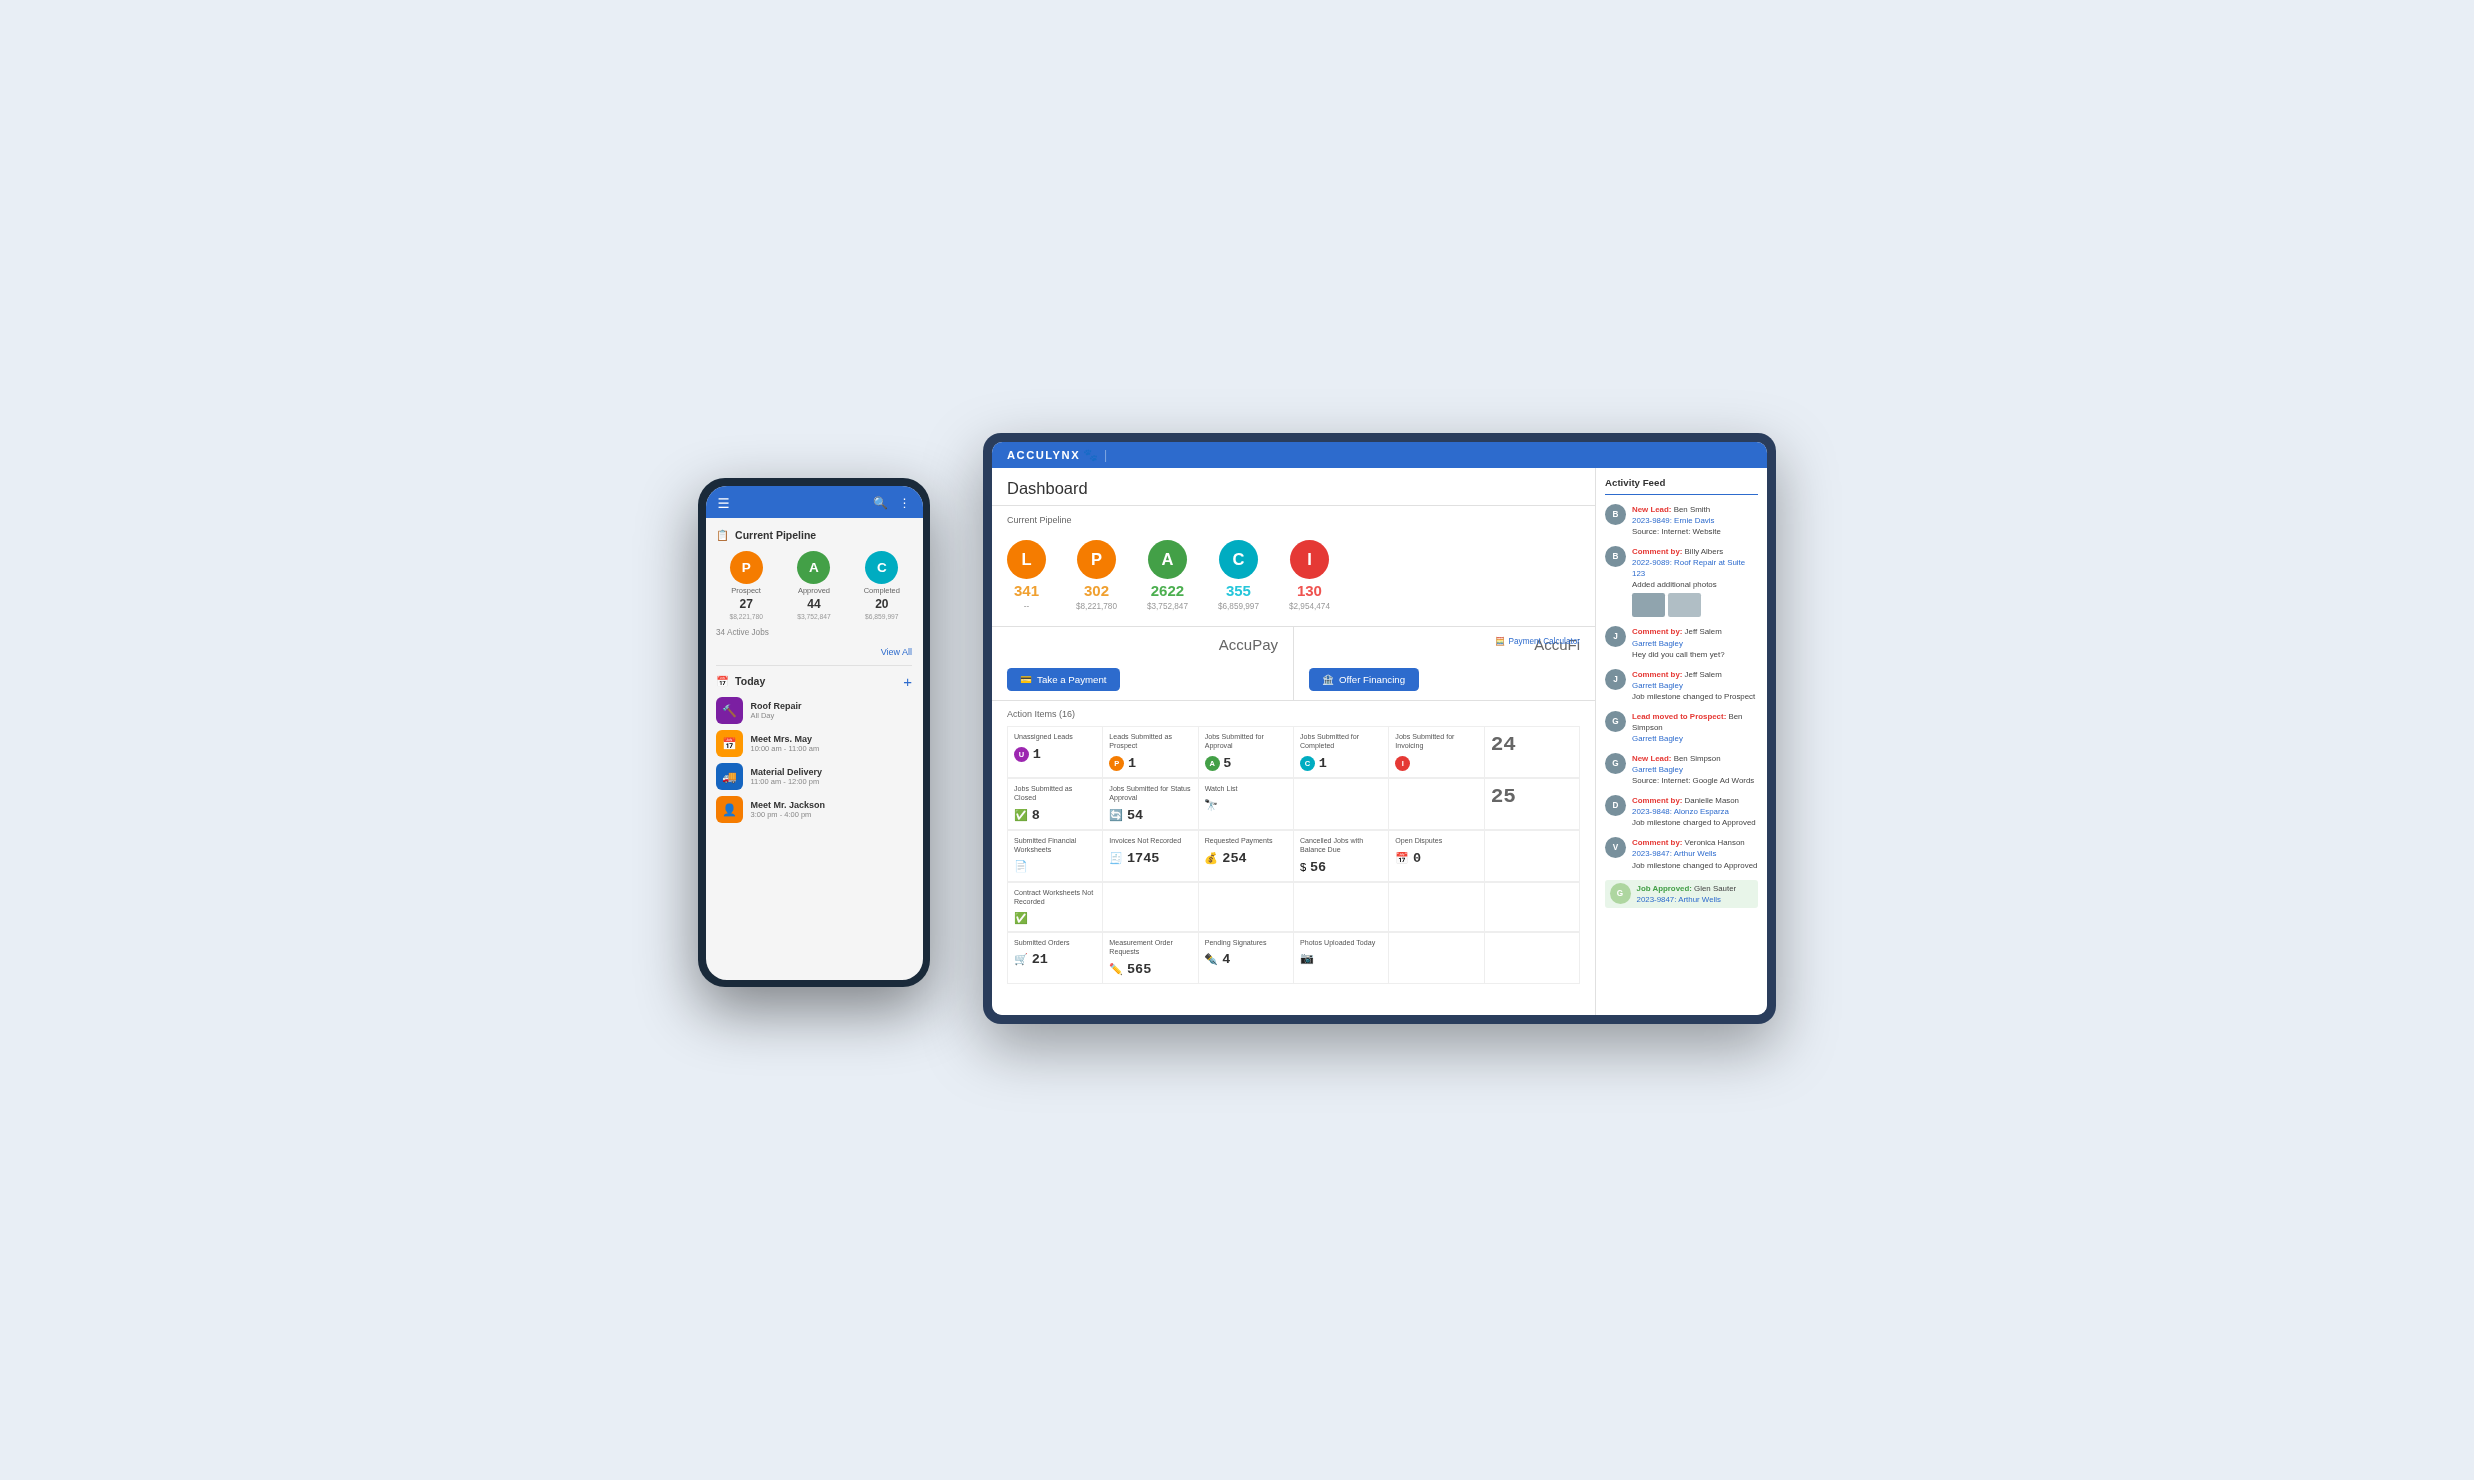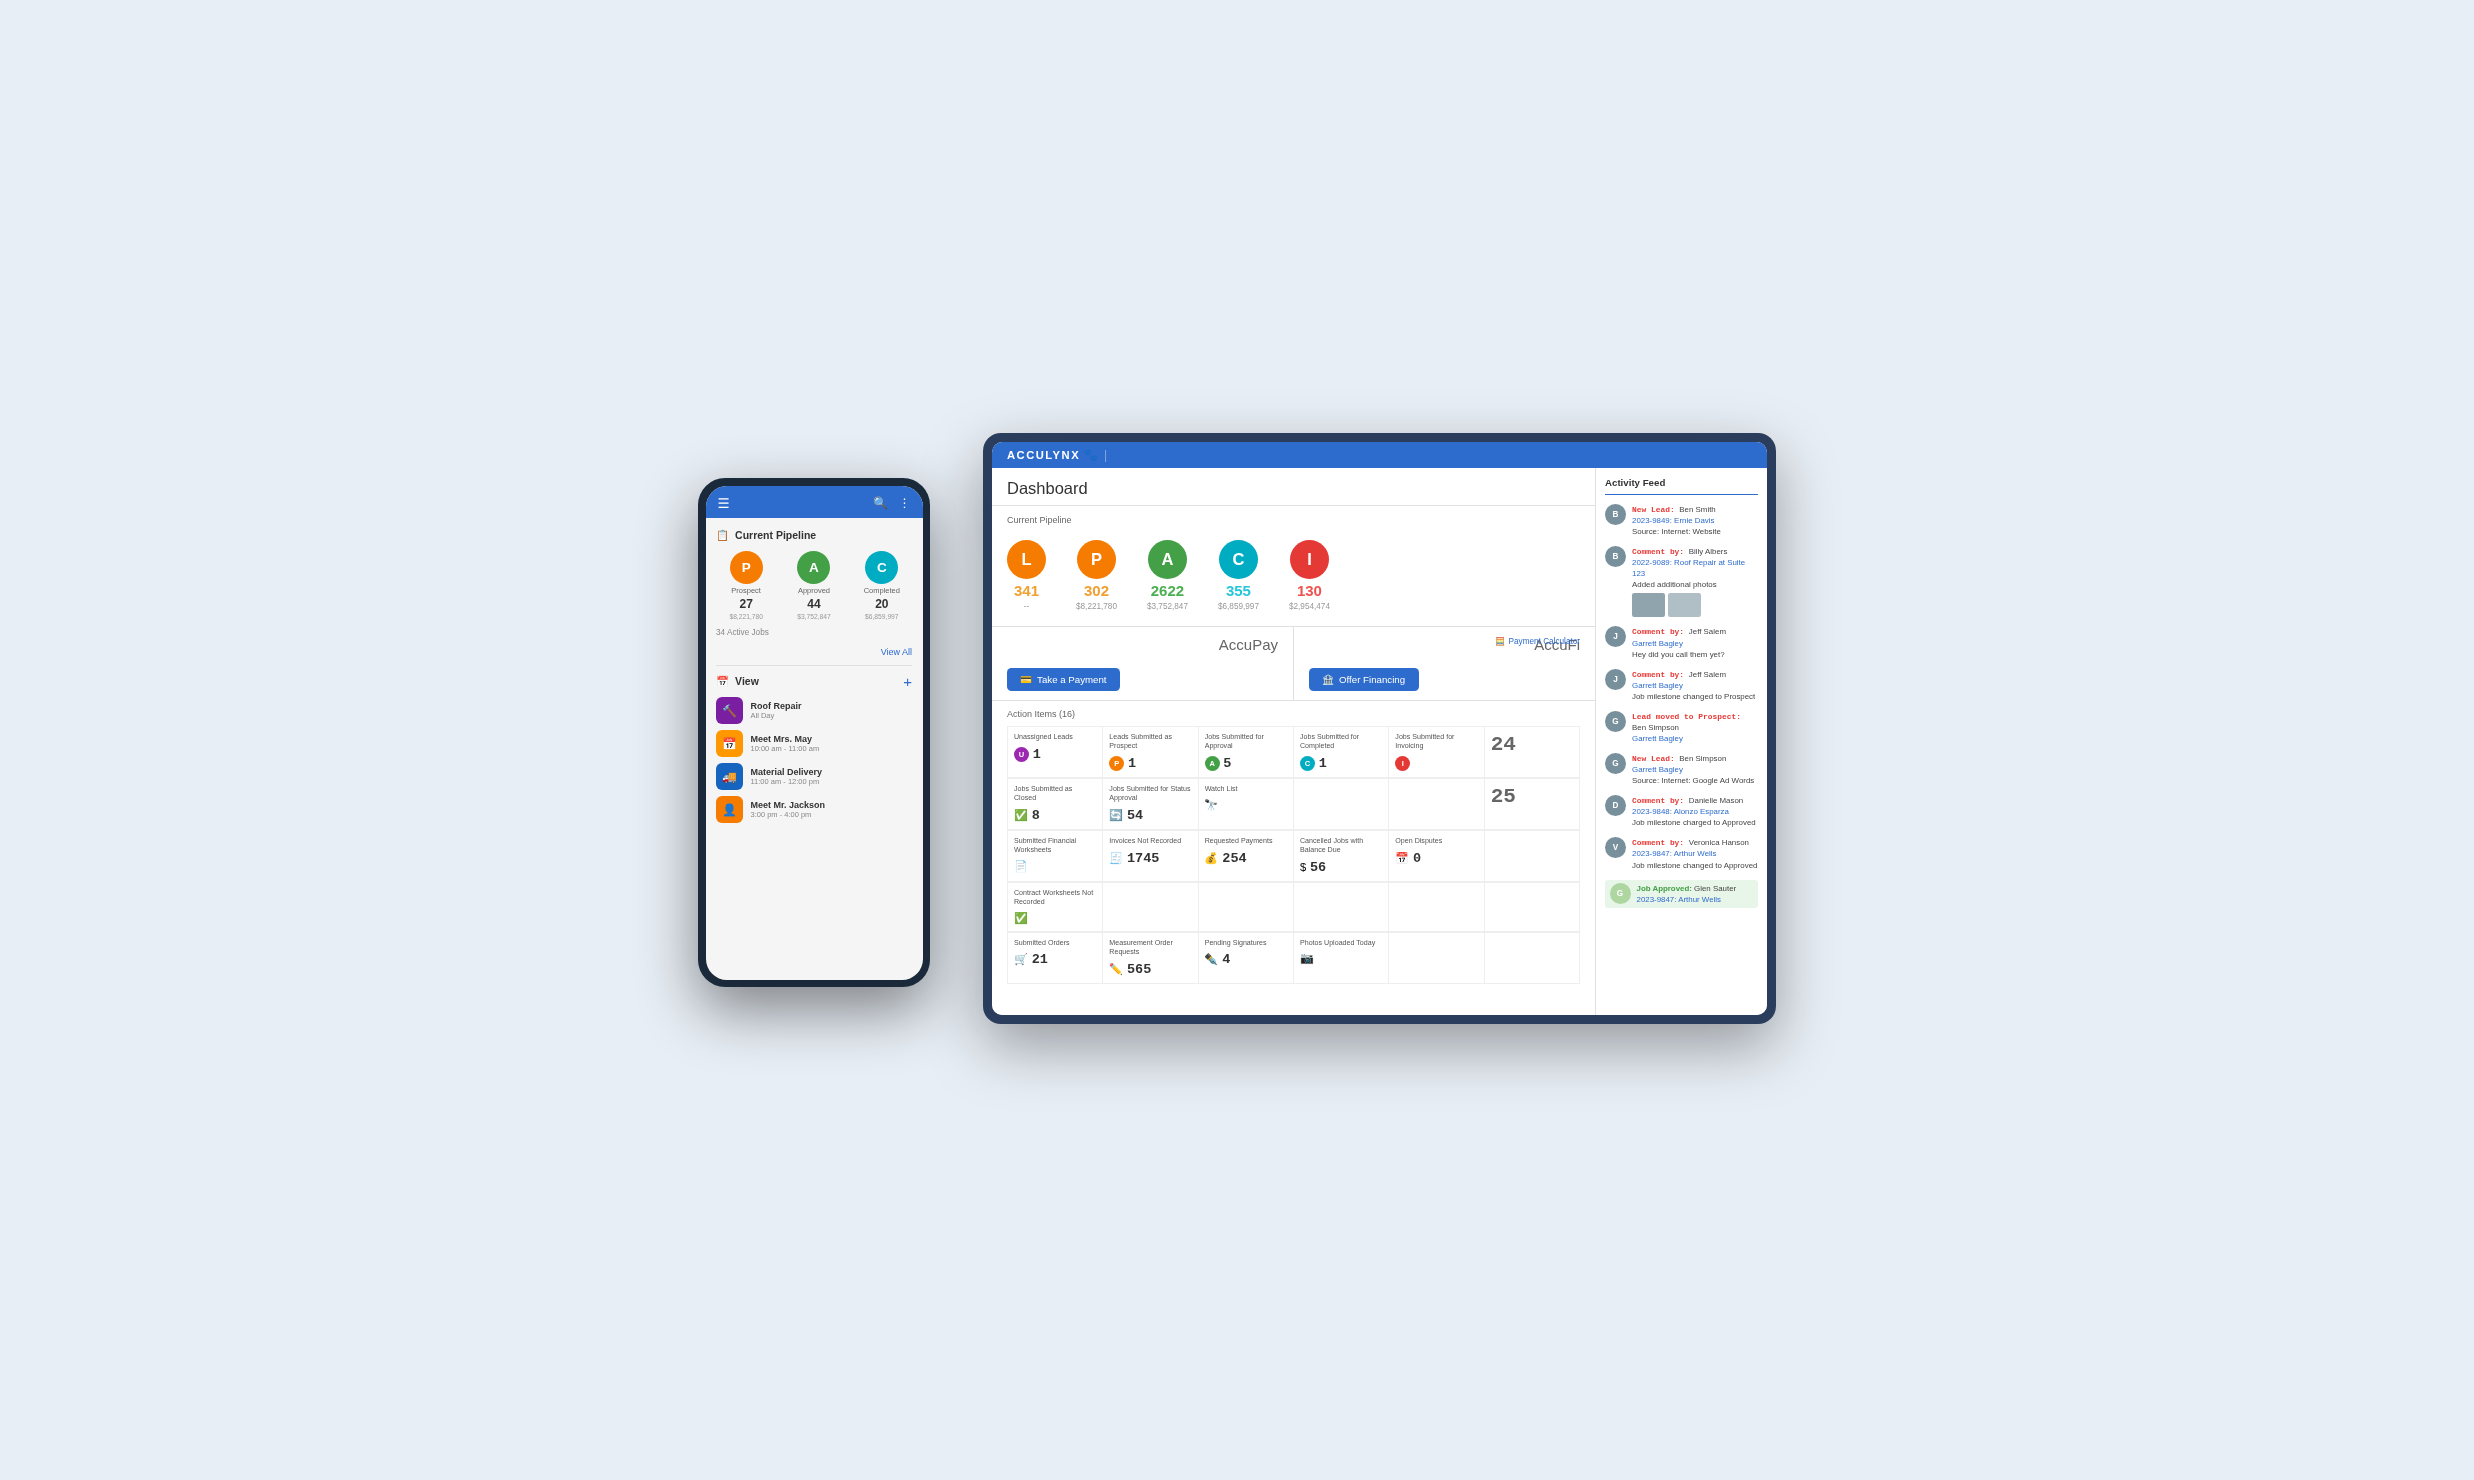--- a/index.html
+++ b/index.html
@@ -263,21 +263,20 @@
     }
 
     .feed-link {
       color: #2d6bcd;
       font-weight: 500;
     }
 
     .feed-red {
       color: #e53935;
       font-weight: 600;
-      font-family: Liberation Mono, monospace;
     }
 
     .feed-highlight {
       background: #e8f5e9;
       border-radius: 3px;
       padding: 3px 4.5px;
       margin-top: 3px;
     }
 
     .feed-img-row {
@@ -904,21 +903,21 @@
         </div>
 
         <div class="mobile-active-jobs">34 Active Jobs</div>
         <div class="mobile-view-all">View All</div>
 
         <div class="mobile-divider"></div>
 
         <div class="mobile-today-title">
           <div class="mobile-today-label">
             <span>📅</span>
-            <span>View</span>
+            <span>Today</span>
           </div>
           <div class="mobile-add-btn">+</div>
         </div>
 
         <div class="today-item">
           <div class="today-icon-box" style="background:#7b1fa2">🔨</div>
           <div class="today-info">
             <div class="today-name">Roof Repair</div>
             <div class="today-time">All Day</div>
           </div>

